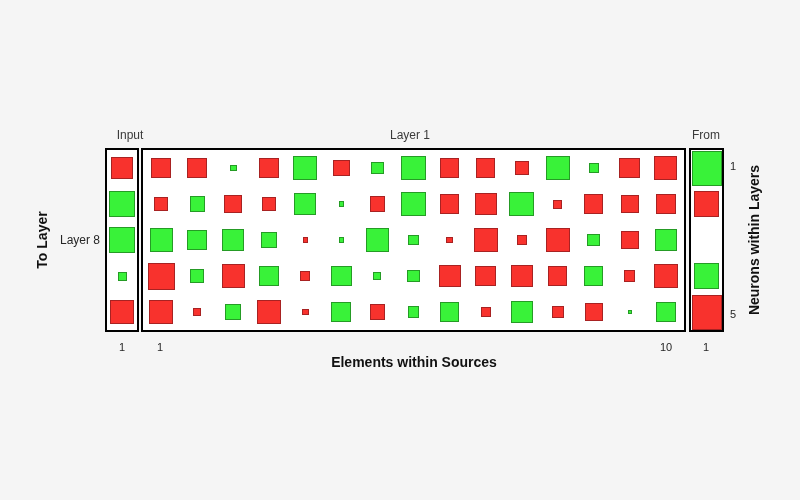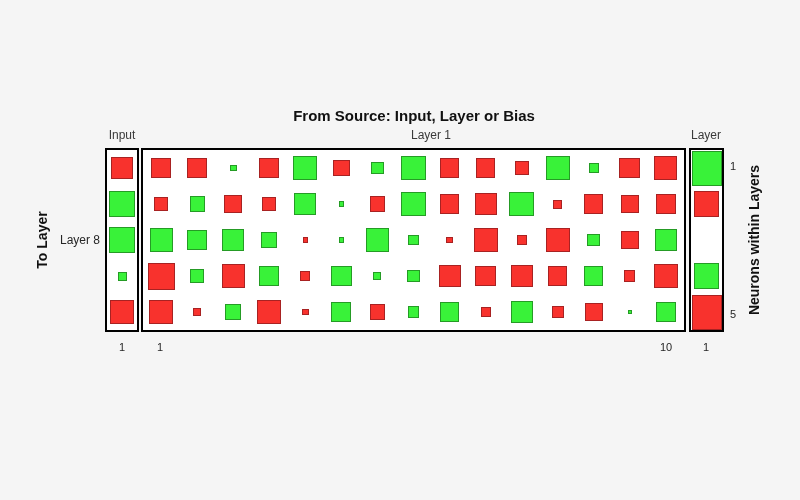--- a/index.html
+++ b/index.html
@@ -50,25 +50,24 @@
     position:absolute;left:100px;top:240px;
     transform:translate(-100%,-50%);
     font-size:12px;color:#262626;white-space:nowrap;
   }
 </style>
 </head>
 <body>
 
 <div class="fig">
 
-  <div class="title">From Source: Input, Layer or Bias</div>
 
-  <div class="col-head" style="left:122px">Input</div>
-  <div class="col-head" style="left:431px">Layer 1</div>
-  <div class="col-head" style="left:706px">Layer</div>
+  <div class="col-head" style="left:130px">Input</div>
+  <div class="col-head" style="left:410px">Layer 1</div>
+  <div class="col-head" style="left:706px">From</div>
 
   <div class="panel" id="panel-input">
       <div class="sq" style="width: 21.96px; height: 21.96px; left: 4.02px; top: 7.02px; background: rgb(248, 50, 45); border-color: rgb(168, 34, 34);"></div>
       <div class="sq" style="width: 25.92px; height: 25.92px; left: 2.04px; top: 41.04px; background: rgb(57, 242, 57); border-color: rgb(37, 155, 37);"></div>
       <div class="sq" style="width: 25.92px; height: 25.92px; left: 2.04px; top: 77.04px; background: rgb(57, 242, 57); border-color: rgb(37, 155, 37);"></div>
       <div class="sq" style="width: 9px; height: 9px; left: 10.5px; top: 121.5px; background: rgb(57, 242, 57); border-color: rgb(37, 155, 37);"></div>
       <div class="sq" style="width: 23.04px; height: 23.04px; left: 3.48px; top: 150.48px; background: rgb(248, 50, 45); border-color: rgb(168, 34, 34);"></div>
     </div>
   <div class="panel" id="panel-layer">
       <div class="sq" style="width: 19.08px; height: 19.08px; left: 8.49333px; top: 8.46px; background: rgb(248, 50, 45); border-color: rgb(168, 34, 34);"></div>
@@ -155,17 +154,18 @@
     </div>
 
   <span class="tick bottom" style="left:122px">1</span>
   <span class="tick bottom" style="left:160px">1</span>
   <span class="tick bottom" style="left:666px">10</span>
   <span class="tick bottom" style="left:706px">1</span>
 
   <span class="tick right" style="top:166px">1</span>
   <span class="tick right" style="top:314px">5</span>
 
+  <div class="xlabel">Elements within Sources</div>
   <div class="ylabel left">To Layer</div>
   <div class="ysub">Layer 8</div>
   <div class="ylabel right">Neurons within Layers</div>
 
 </div>
 
 </body></html>

